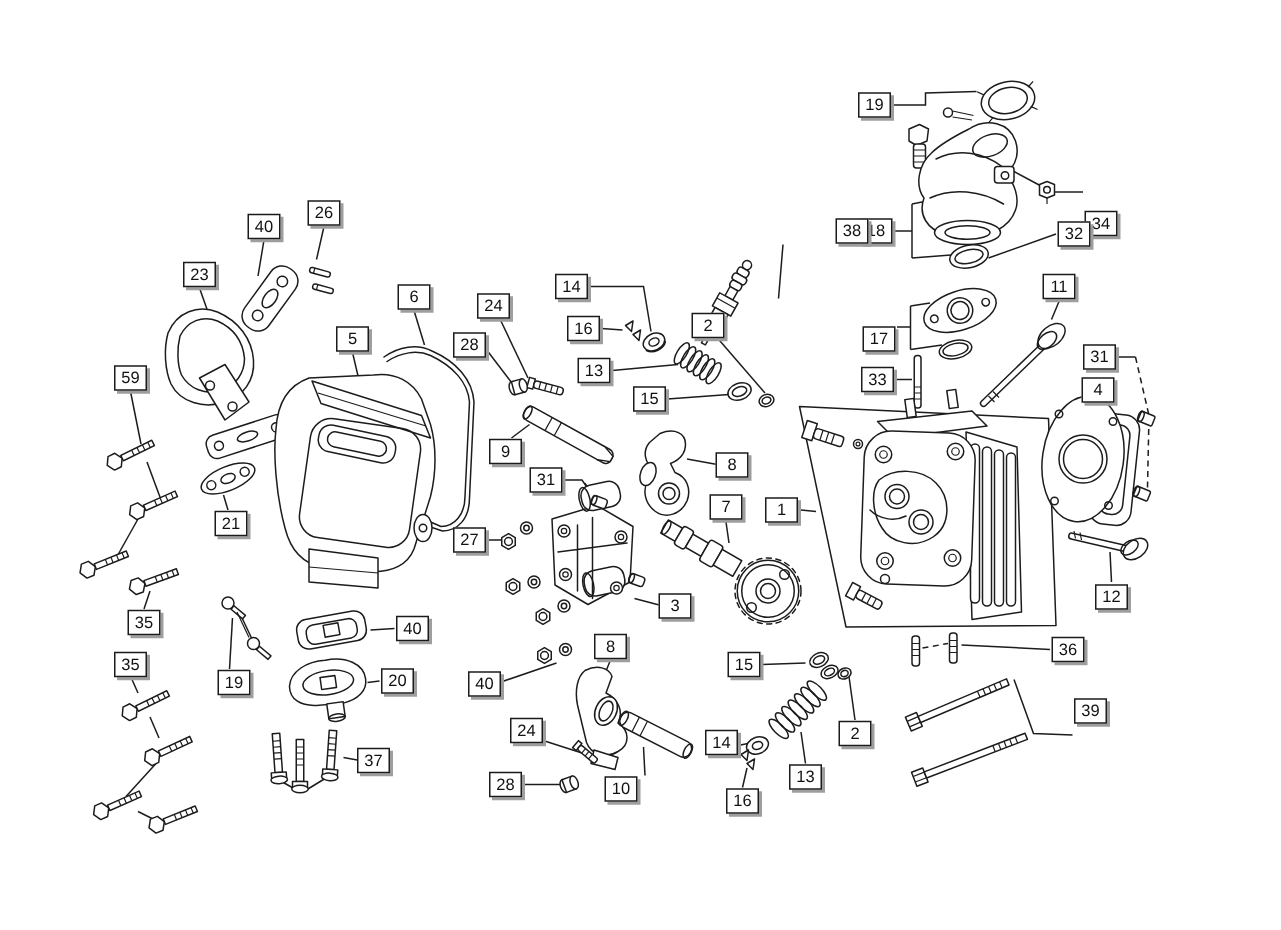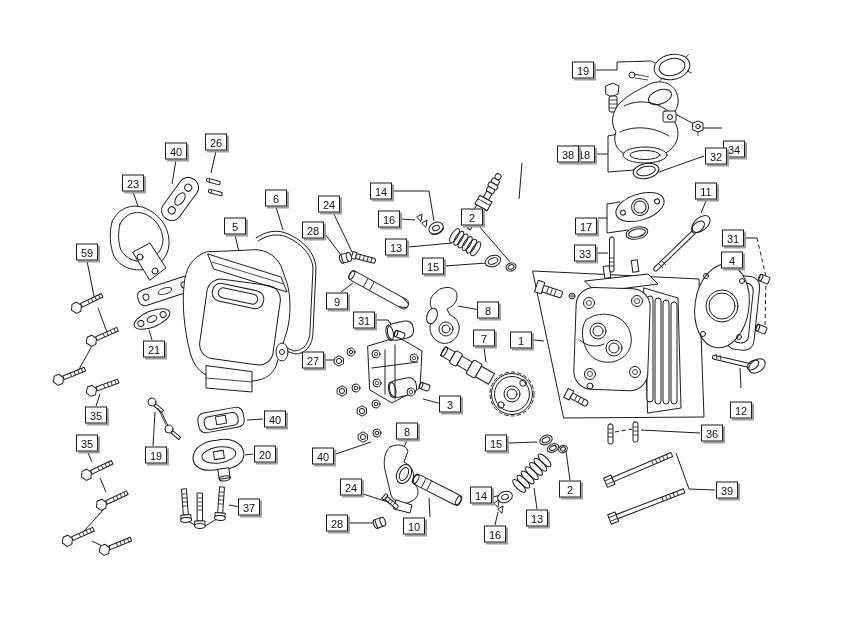--- a/index.html
+++ b/index.html
@@ -599,23 +599,23 @@
 <div class="callout" style="left: 583px; top: 70px;">19</div>
     <div class="callout" style="left: 734px; top: 128px; margin-top: 21px;">34</div>
     <div class="callout" style="left: 584px; top: 154px;">18</div>
     <div class="callout" style="left: 716px; top: 156px;">32</div>
     <div class="callout" style="left: 536px; top: 154px; margin-left: 32px;">38</div>
     <div class="callout" style="left: 586px; top: 226px;">17</div>
     <div class="callout" style="left: 706px; top: 191px;">11</div>
     <div class="callout" style="left: 733px; top: 238px;">31</div>
     <div class="callout" style="left: 732px; top: 260px;">4</div>
     <div class="callout" style="left: 585px; top: 253px;">33</div>
-    <div class="callout" style="left: 741px; top: 410px;">12</div>
+    <div class="callout" style="left: 741px; top: 398px;">12</div>
     <div class="callout" style="left: 712px; top: 433px;">36</div>
-    <div class="callout" style="left: 727px; top: 490px;">39</div>
+    <div class="callout" style="left: 727px; top: 474px;">39</div>
     <div class="callout" style="left: 176px; top: 151px;">40</div>
     <div class="callout" style="left: 216px; top: 142px;">26</div>
     <div class="callout" style="left: 133px; top: 183px;">23</div>
     <div class="callout" style="left: 276px; top: 198px;">6</div>
     <div class="callout" style="left: 329px; top: 204px;">24</div>
     <div class="callout" style="left: 313px; top: 230px;">28</div>
     <div class="callout" style="left: 235px; top: 226px;">5</div>
     <div class="callout" style="left: 87px; top: 252px;">59</div>
     <div class="callout" style="left: 381px; top: 191px;">14</div>
     <div class="callout" style="left: 389px; top: 219px;">16</div>

